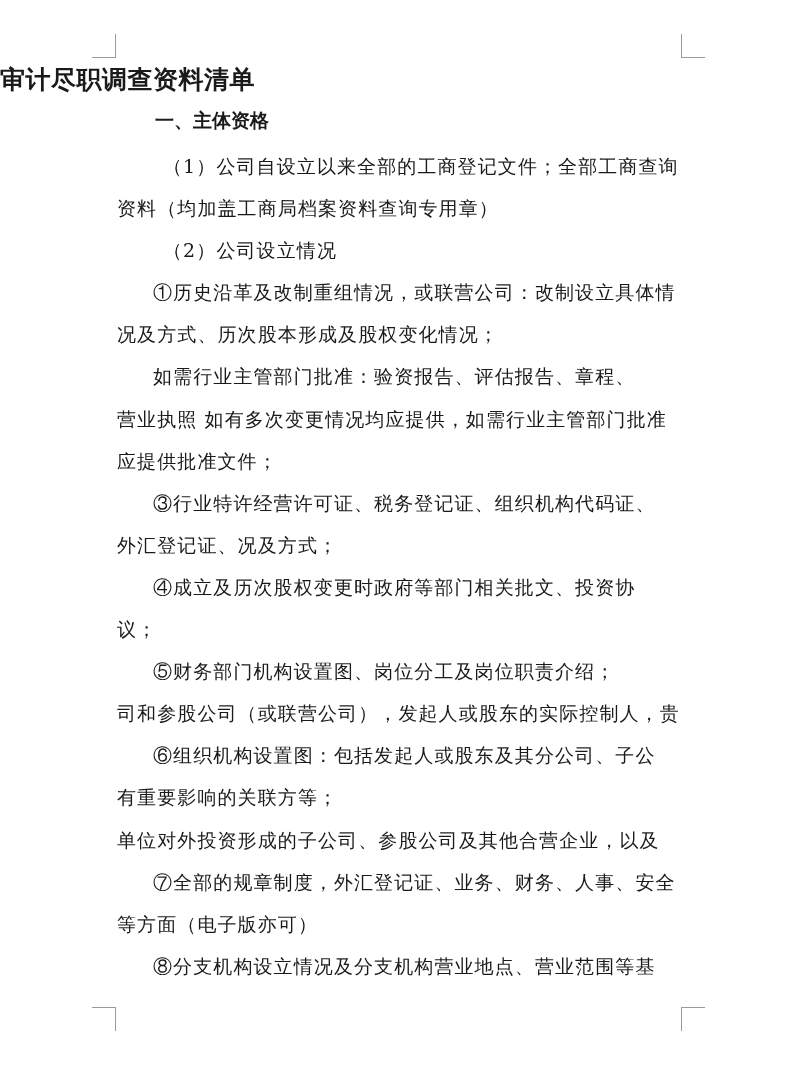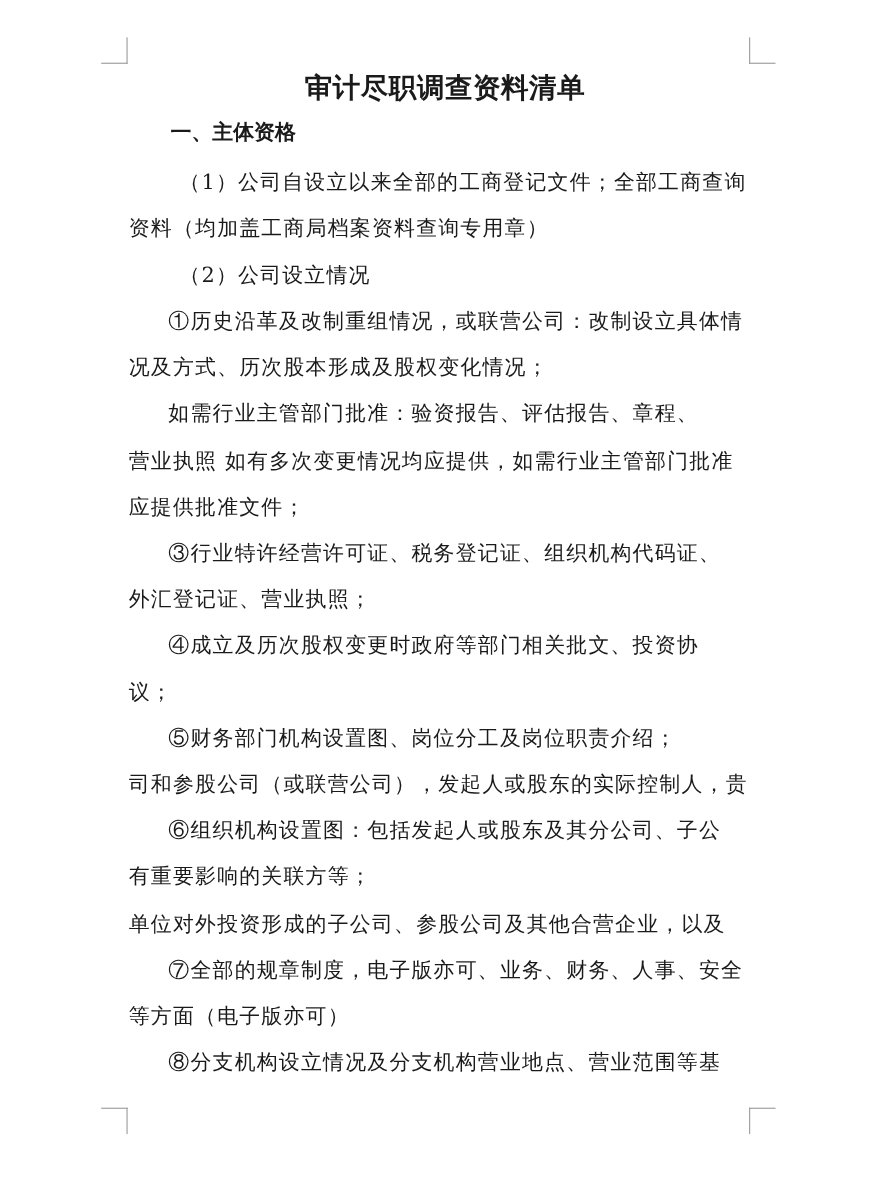--- a/index.html
+++ b/index.html
@@ -7,21 +7,21 @@
     width: 809px; height: 1078px; background: #ffffff; position: relative; overflow: hidden;
     font-family: "DejaVu Serif", "Liberation Serif", serif; color: #1a1a1a;
   }
   .corner { position: absolute; border-color: #9a9a9a; border-style: solid; border-width: 0; width: 23px; height: 23px; }
   .corner.tl { left: 92px; top: 34px; border-right-width: 1.5px; border-bottom-width: 1.5px; }
   .corner.tr { left: 681px; top: 34px; border-left-width: 1.5px; border-bottom-width: 1.5px; }
   .corner.bl { left: 92px; top: 1007px; border-right-width: 1.5px; border-top-width: 1.5px; }
   .corner.br { left: 681px; top: 1007px; border-left-width: 1.5px; border-top-width: 1.5px; }
 
   .title {
-    position: absolute; left: 0; width: 809px; top: 62px; text-align: center;
+    position: absolute; left: 0; width: 809px; top: 62px; 
     font-size: 25px; font-weight: bold; letter-spacing: 0.5px; line-height: 36px;
   }
   .heading {
     position: absolute; left: 155px; top: 104px; font-size: 19px; font-weight: bold; line-height: 32px;
   }
   .body-text {
     position: absolute; left: 117px; top: 145px; width: 566px;
     font-size: 19px; line-height: 42.1px; letter-spacing: 1.1px;
   }
   .line { white-space: nowrap; height: 42.1px; }
@@ -42,24 +42,24 @@
 <div class="body-text">
   <div class="line indent2">（1）公司自设立以来全部的工商登记文件；全部工商查询</div>
   <div class="line">资料（均加盖工商局档案资料查询专用章）</div>
   <div class="line indent2">（2）公司设立情况</div>
   <div class="line indent">①历史沿革及改制重组情况，或联营公司：改制设立具体情</div>
   <div class="line">况及方式、历次股本形成及股权变化情况；</div>
   <div class="line indent">如需行业主管部门批准：验资报告、评估报告、章程、</div>
   <div class="line">营业执照 如有多次变更情况均应提供，如需行业主管部门批准</div>
   <div class="line">应提供批准文件；</div>
   <div class="line indent">③行业特许经营许可证、税务登记证、组织机构代码证、</div>
-  <div class="line">外汇登记证、营业执照；</div>
+  <div class="line">外汇登记证、况及方式；</div>
   <div class="line indent">④成立及历次股权变更时政府等部门相关批文、投资协</div>
   <div class="line">议；</div>
   <div class="line indent">⑤财务部门机构设置图、岗位分工及岗位职责介绍；</div>
   <div class="line">司和参股公司（或联营公司），发起人或股东的实际控制人，贵</div>
   <div class="line indent">⑥组织机构设置图：包括发起人或股东及其分公司、子公</div>
   <div class="line">有重要影响的关联方等；</div>
   <div class="line">单位对外投资形成的子公司、参股公司及其他合营企业，以及</div>
-  <div class="line indent">⑦全部的规章制度，电子版亦可、业务、财务、人事、安全</div>
+  <div class="line indent">⑦全部的规章制度，外汇登记证、业务、财务、人事、安全</div>
   <div class="line">等方面（电子版亦可）</div>
   <div class="line indent">⑧分支机构设立情况及分支机构营业地点、营业范围等基</div>
 </div>
 
 </body></html>

